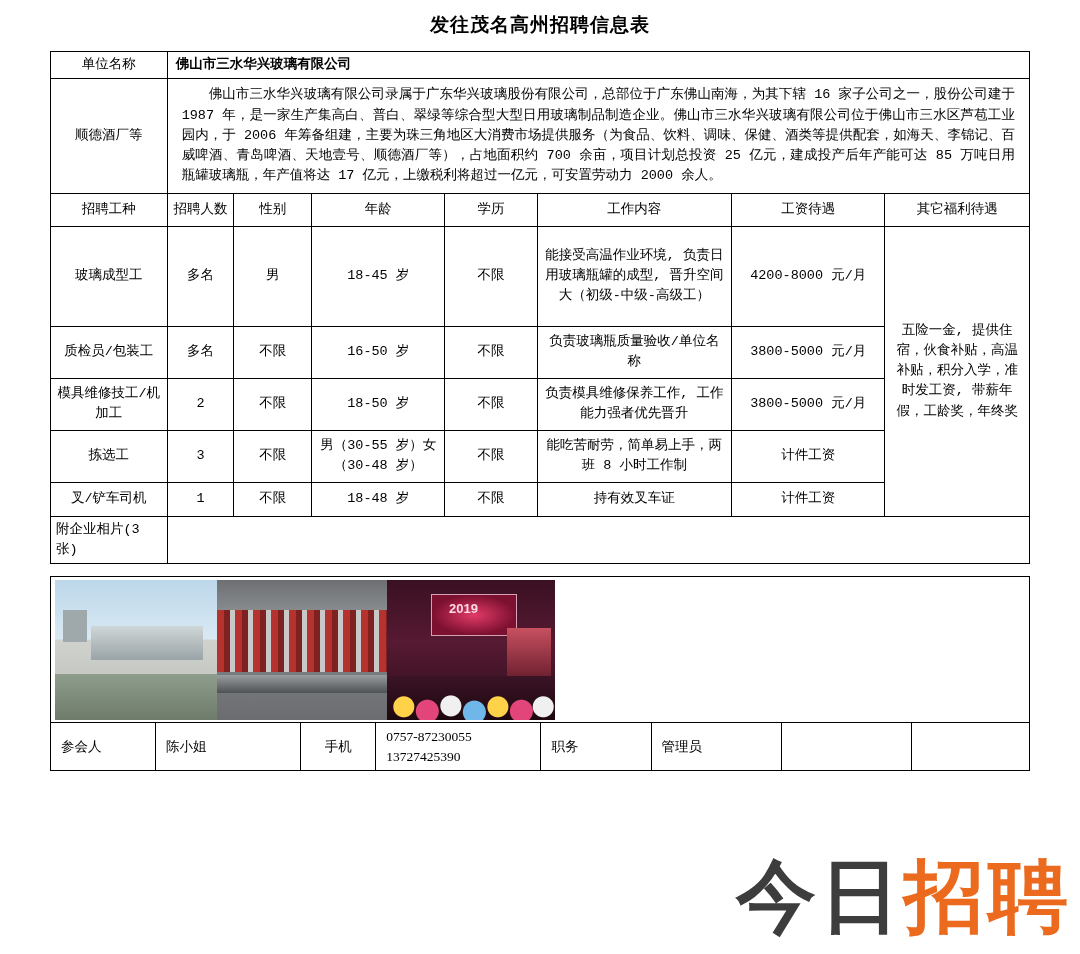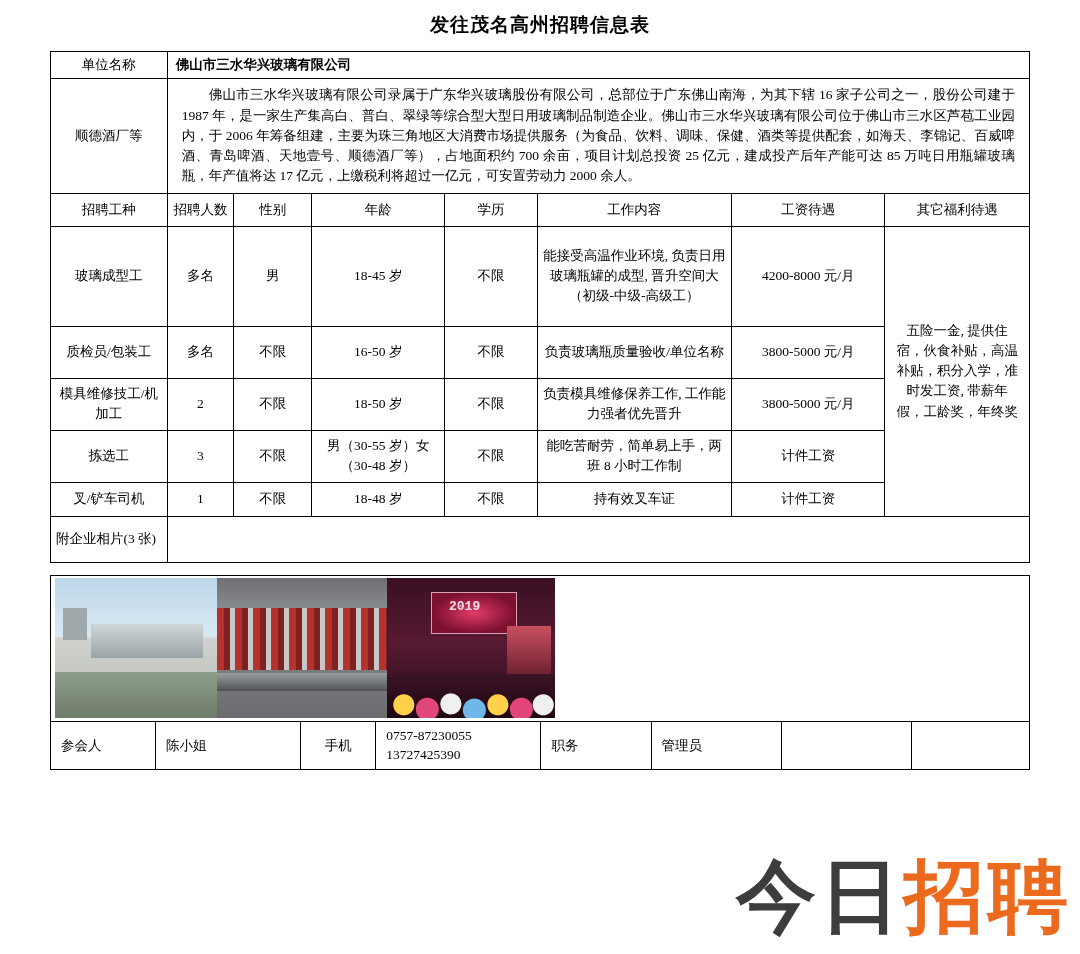--- a/index.html
+++ b/index.html
@@ -23,20 +23,21 @@
     letter-spacing: 1px;
   }
   table {
     border-collapse: collapse;
     table-layout: fixed;
   }
   .main-table {
     width: 980px;
     margin: 0 auto;
     border: 1px solid #000;
+    font-family: Liberation Mono, monospace;
   }
   .main-table td {
     border: 1px solid #000;
     padding: 3px 5px;
     font-size: 13.5px;
     vertical-align: middle;
     text-align: center;
     line-height: 1.5;
   }
   .cell-label {
@@ -116,21 +117,21 @@
     font-family: "Liberation Sans", sans-serif;
   }
   .ph3 { width: 168px; background: linear-gradient(#3a1022 0%, #571a33 45%, #2a0c18 100%); }
   .ph3 .screen {
     position: absolute; left: 44px; top: 14px; width: 84px; height: 40px;
     background: radial-gradient(ellipse at center, #e23b67 0%, #7c1030 70%);
     border: 1px solid #d8a0b4;
   }
   .ph3 .yr {
     position: absolute; left: 62px; top: 20px; font-size: 13px; color: #ffd9e5;
-    font-family: Liberation Mono, monospace; font-weight: bold;
+    font-family: Liberation Sans, sans-serif; font-weight: bold;
   }
   .ph3 .balloons {
     position: absolute; left: 0; bottom: 0; width: 100%; height: 44px;
     background:
       radial-gradient(circle at 10% 70%, #ffd24a 0 10px, transparent 11px),
       radial-gradient(circle at 24% 80%, #e2457a 0 11px, transparent 12px),
       radial-gradient(circle at 38% 68%, #f0f0f0 0 10px, transparent 11px),
       radial-gradient(circle at 52% 82%, #6fb7e8 0 11px, transparent 12px),
       radial-gradient(circle at 66% 70%, #ffd24a 0 10px, transparent 11px),
       radial-gradient(circle at 80% 80%, #e2457a 0 11px, transparent 12px),

